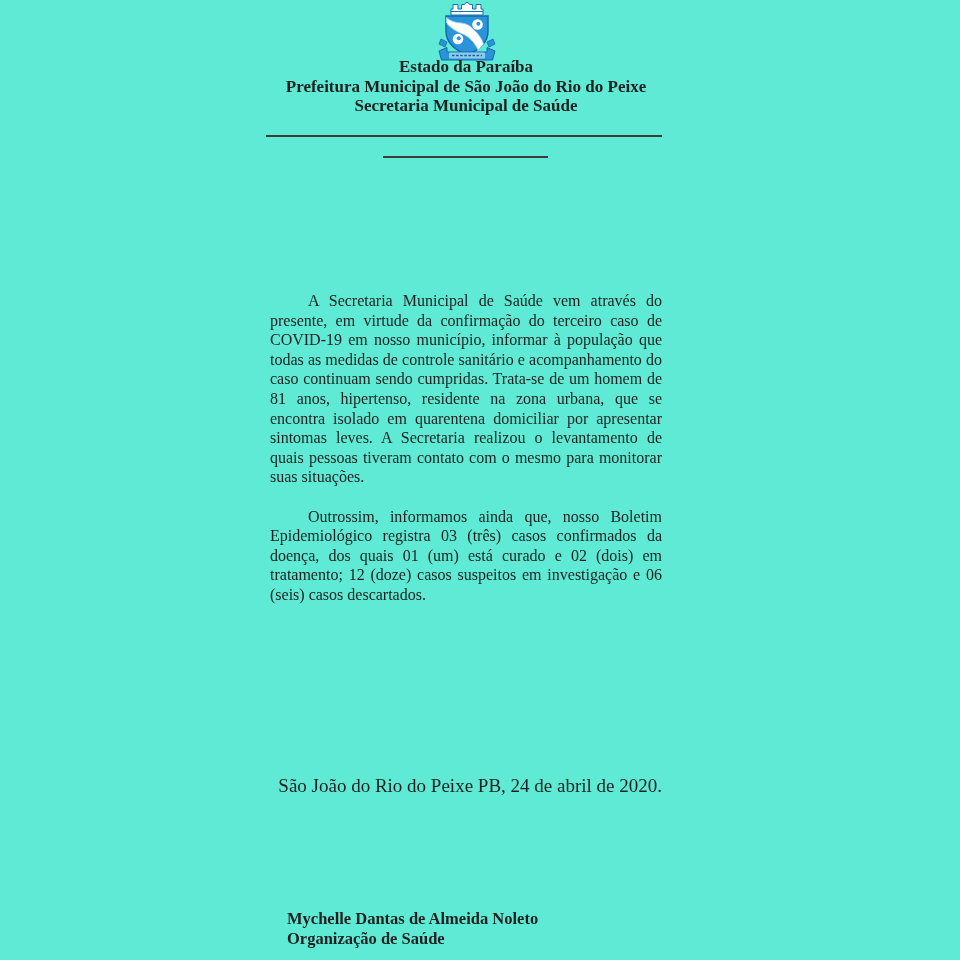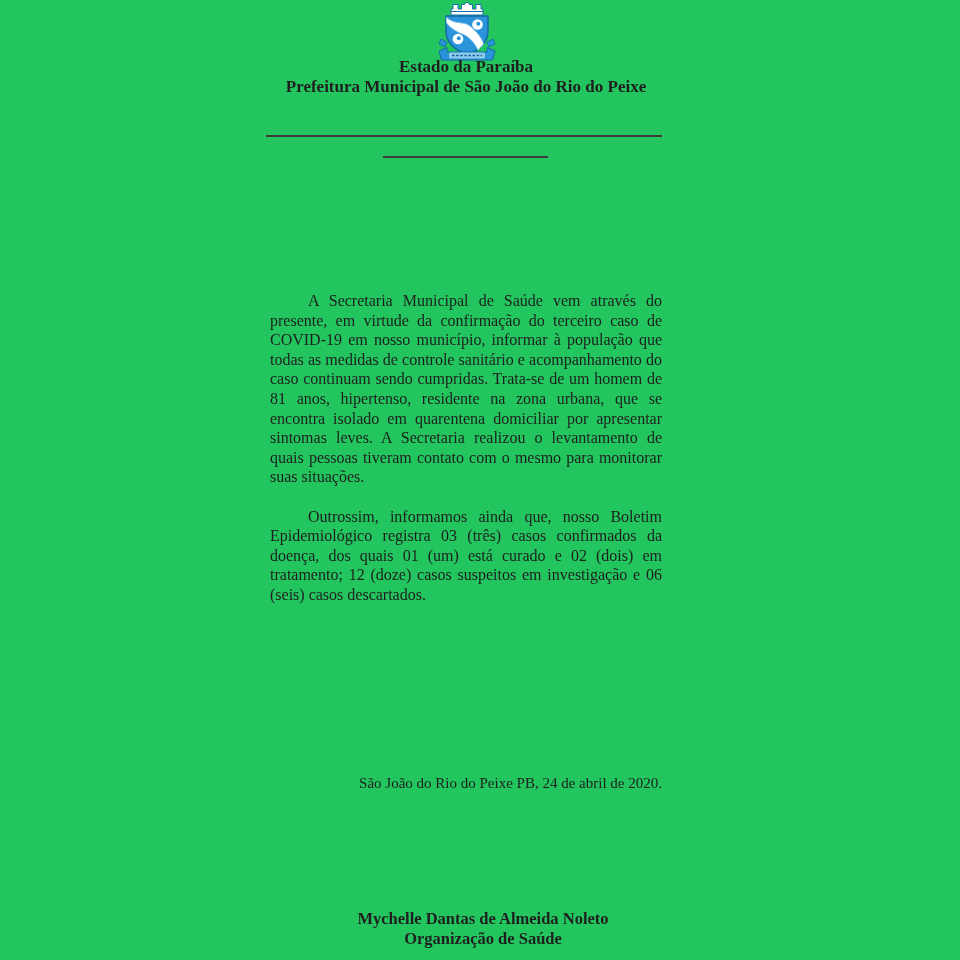--- a/index.html
+++ b/index.html
@@ -1,19 +1,19 @@
 <!DOCTYPE html>
 <html lang="pt"><head>
 <meta charset="utf-8">
 <style>
   html,body{margin:0;padding:0;background:#ffffff;}
   .page{
     position:relative;
     width:960px;height:960px;
-    background:#22c55e;
+    background:#5eead4;
     font-family:"Liberation Serif","DejaVu Serif",serif;
     color:#1f1f1f;
     overflow:hidden;
   }
   .crest{position:absolute;left:436px;top:2px;width:62px;height:60px;}
   .header{
     position:absolute;left:270px;top:57px;width:392px;
     text-align:center;font-weight:bold;font-size:17px;line-height:19.5px;
     white-space:nowrap;
   }
@@ -23,25 +23,25 @@
     position:absolute;left:270px;top:192px;width:392px;margin:0;
     text-align:center;font-size:17px;font-weight:bold;letter-spacing:1px;
   }
   .body-text{
     position:absolute;left:270px;top:291px;width:392px;
     text-align:justify;font-size:16px;line-height:19.6px;
   }
   .body-text p{margin:0 0 19.6px 0;text-indent:38px;}
   .date-line{
     position:absolute;left:270px;top:775px;width:392px;
-    text-align:right;font-size:15px;
+    text-align:right;font-size:19px;
   }
   .signature{
     position:absolute;left:287px;top:909px;width:392px;
-    text-align:center;font-weight:bold;font-size:16.5px;line-height:20px;
+    text-align:left;font-weight:bold;font-size:16.5px;line-height:20px;
   }
 </style>
 </head>
 <body>
 
 <div class="page">
 
   <svg class="crest" viewBox="0 0 62 60" xmlns="http://www.w3.org/2000/svg" aria-hidden="true">
 
     <g stroke="#1a6fb0" stroke-width="1" fill="#ffffff">
@@ -62,20 +62,21 @@
     <path d="M57 37 l-6 3 l2 5 l6 -3 z" fill="#2a94da" stroke="#1668a6" stroke-width="0.8"></path>
 
     <path d="M3 49 l8 -3.5 v4.5 h40 v-4.5 l8 3.5 l-2.5 9 h-51 z" fill="#2a94da" stroke="#1668a6" stroke-width="1"></path>
     <rect x="13" y="50.5" width="36" height="6" rx="1.2" fill="#8ecbed"></rect>
     <line x1="16" y1="53.5" x2="46" y2="53.5" stroke="#1b5e93" stroke-width="1.6" stroke-dasharray="2.5 1.6"></line>
   </svg>
 
   <div class="header">
     <div>Estado da Paraíba</div>
     <div>Prefeitura Municipal de São João do Rio do Peixe</div>
+    <div>Secretaria Municipal de Saúde</div>
   </div>
 
   <div class="rule-long"></div>
   <div class="rule-short"></div>
 
 
   <div class="body-text">
     <p>A Secretaria Municipal de Saúde vem através do presente, em virtude da confirmação do terceiro caso de COVID-19 em nosso município, informar à população que todas as medidas de controle sanitário e acompanhamento do caso continuam sendo cumpridas. Trata-se de um homem de 81 anos, hipertenso, residente na zona urbana, que se encontra isolado em quarentena domiciliar por apresentar sintomas leves. A Secretaria realizou o levantamento de quais pessoas tiveram contato com o mesmo para monitorar suas situações.</p>
     <p>Outrossim, informamos ainda que, nosso Boletim Epidemiológico registra 03 (três) casos confirmados da doença, dos quais 01 (um) está curado e 02 (dois) em tratamento; 12 (doze) casos suspeitos em investigação e 06 (seis) casos descartados.</p>
   </div>

